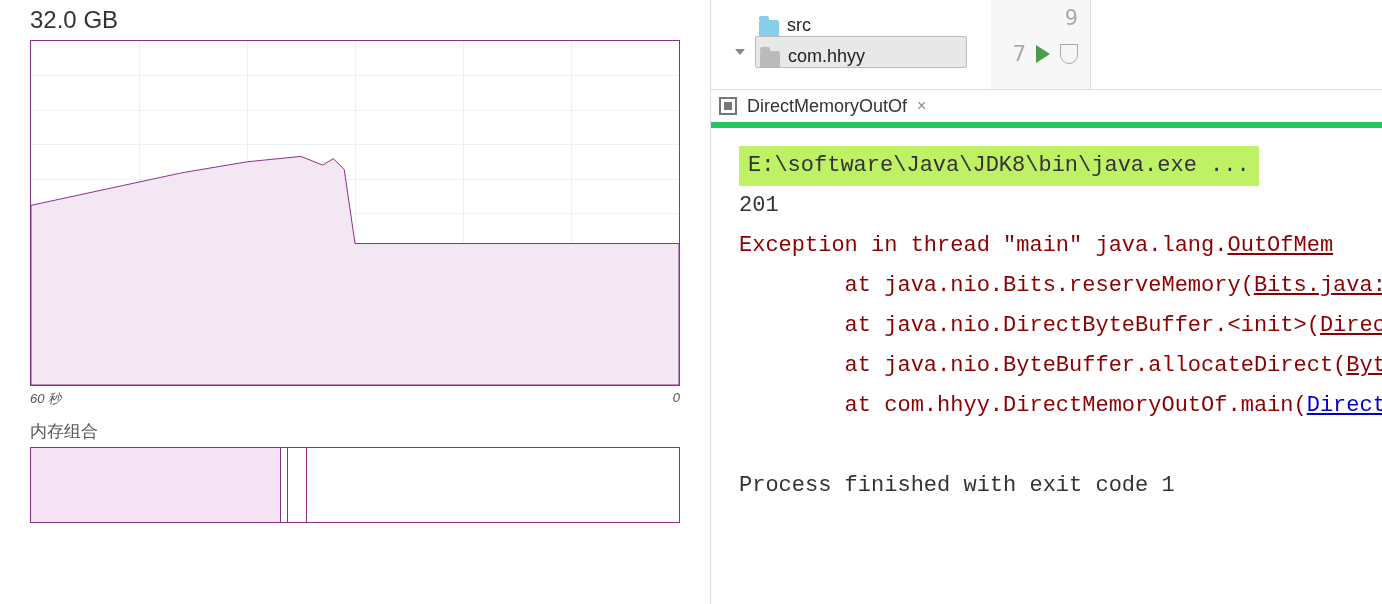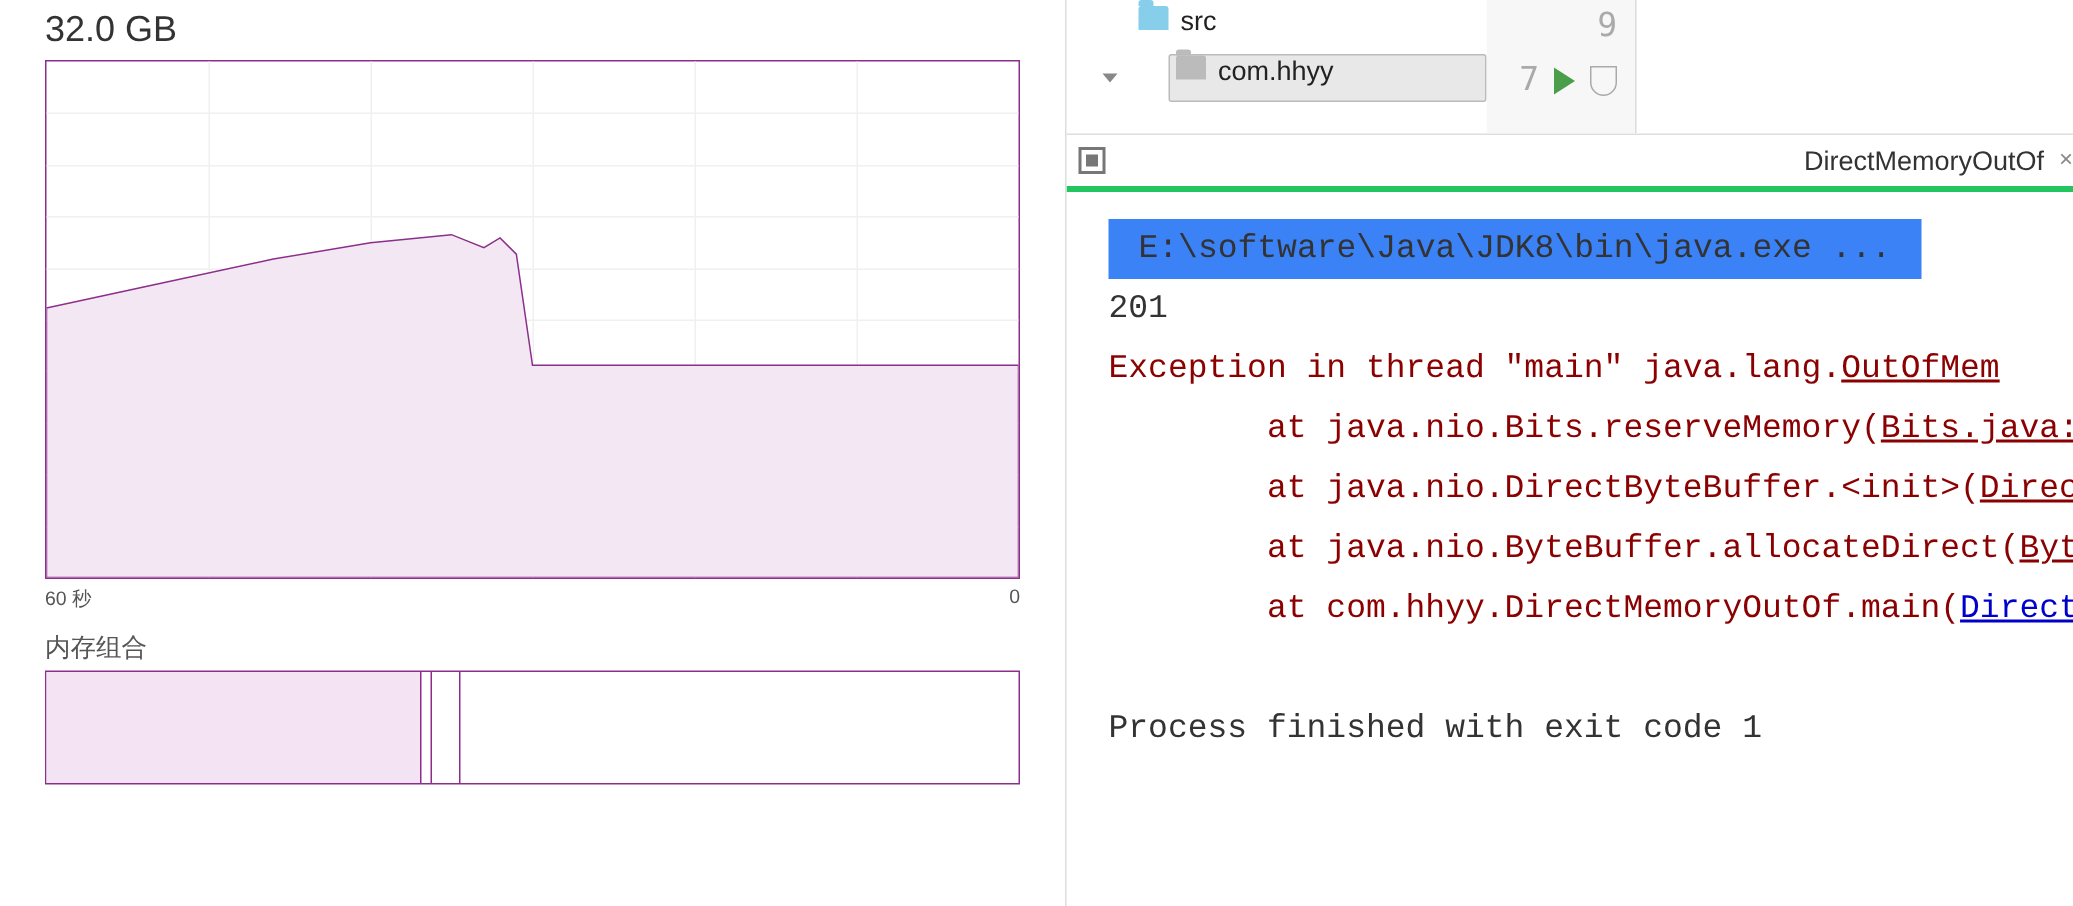--- a/index.html
+++ b/index.html
@@ -62,20 +62,21 @@
       width: 100%;
       height: 100%;
     }
     .axis-row {
       display: flex;
       justify-content: space-between;
       font-size: 13px;
       color: #555;
       width: 650px;
       margin-bottom: 12px;
+      font-style: italic;
     }
     .comp-label {
       font-size: 17px;
       color: #555;
       margin-bottom: 4px;
     }
     .comp-bar {
       border: 1px solid #8b2f8b;
       width: 650px;
       height: 76px;
@@ -108,21 +109,21 @@
       border-bottom: 1px solid #ddd;
     }
     .tree {
       width: 280px;
       font-size: 18px;
       padding: 4px 0 0 24px;
       color: #222;
     }
     .tree-row {
       display: flex;
-      align-items: flex-start;
+      align-items: flex-end;
       gap: 8px;
       height: 32px;
     }
     .folder-icon {
       width: 20px; height: 16px;
       background: #87ceeb;
       border-radius: 2px 2px 0 0;
       position: relative;
     }
     .folder-icon::before {
@@ -139,21 +140,21 @@
       width: 0; height: 0;
       border-left: 5px solid transparent;
       border-right: 5px solid transparent;
       border-top: 6px solid #888;
     }
     .tree-row.selected {
       background: #e8e8e8;
       border: 1px solid #bbb;
       border-radius: 2px;
       padding: 0 4px;
-      margin-left: 28px;
+      margin-left: 4px;
       width: 212px;
     }
     .gutter-area {
       flex: 1;
       display: flex;
       font-family: "Consolas", monospace;
       font-size: 22px;
       overflow: hidden;
     }
     .gutter {
@@ -188,24 +189,23 @@
       color: #00008b;
       font-weight: bold;
     }
     .editor-text .kw { color: #00008b; }
     .code-line { height: 36px; line-height: 36px; }
 
     .tab-row {
       height: 38px;
       display: flex;
       align-items: center;
-      border-bottom: 4px solid #22c55e;
+      border-bottom: 6px solid #22c55e;
       padding-left: 8px;
       gap: 10px;
-      justify-content: space-between;
     }
     .stop-icon {
       width: 18px; height: 18px;
       border: 2px solid #777;
       position: relative;
     }
     .stop-icon::after {
       content: "";
       position: absolute;
       inset: 3px;
@@ -226,24 +226,24 @@
     .console {
       flex: 1;
       padding: 18px 0 0 28px;
       font-family: "Consolas", "Courier New", monospace;
       font-size: 22px;
       line-height: 40px;
       white-space: pre;
       overflow: hidden;
     }
     .cmd-line {
-      background: #3b82f6;
+      background: #bef264;
       color: #333;
       display: inline-block;
-      padding: 0 20px;
+      padding: 0 9px;
     }
     .err { color: #8b0000; }
     .link { color: #8b0000; text-decoration: underline; }
     .link.blue { color: #0000cd; text-decoration: underline; }
     .plain { color: #333; }
   </style>
 </head>
 <body>
 
 <div class="left-panel">

